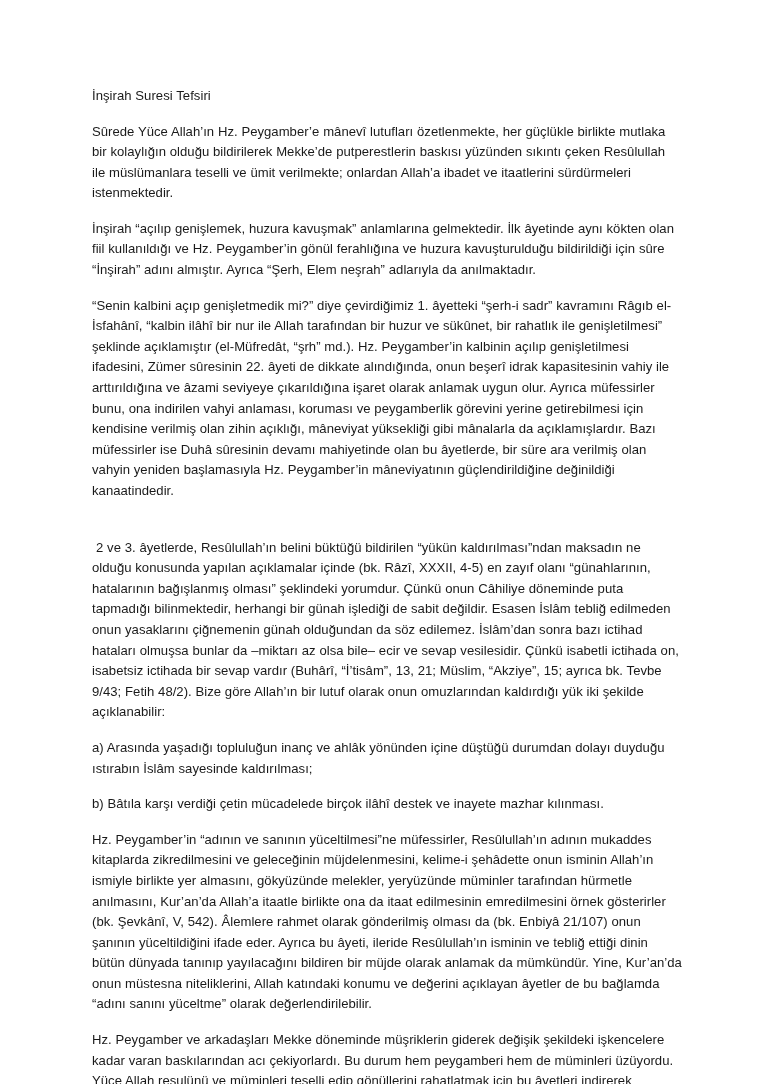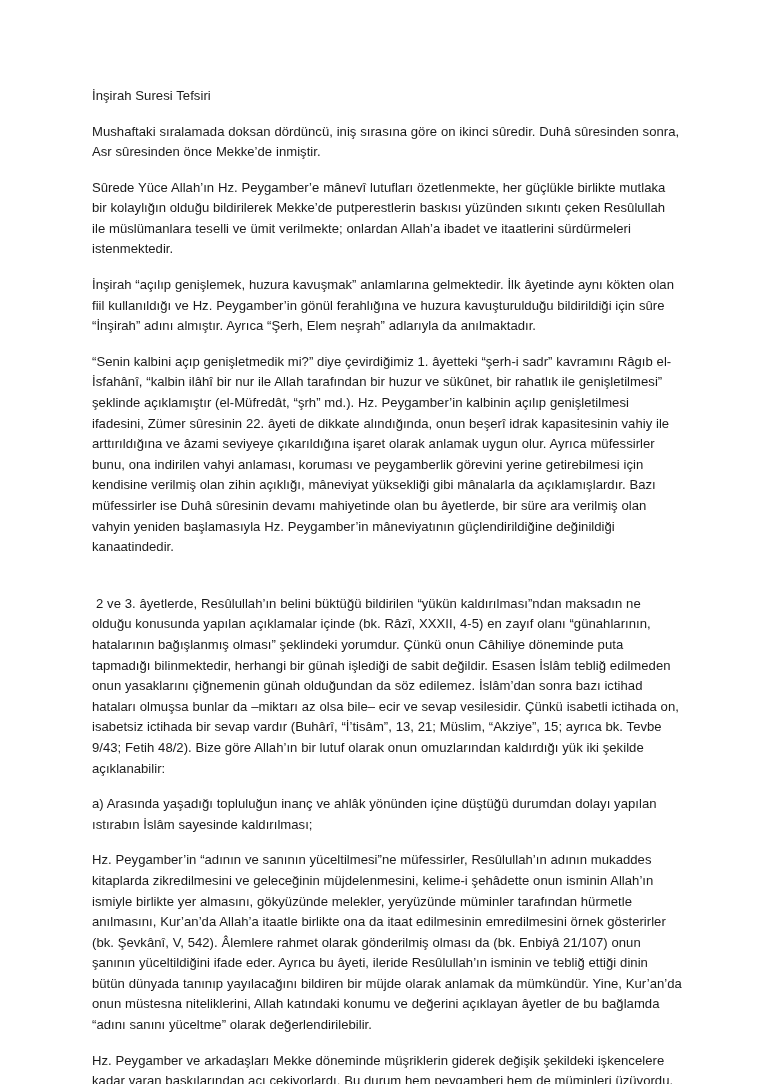--- a/index.html
+++ b/index.html
@@ -53,31 +53,31 @@
   }
 </style>
 </head>
 <body>
 
 <div class="page">
   <div class="doc-body">
 
     <p class="doc-title">İnşirah Suresi Tefsiri</p>
 
-    <p class="para">Mushaftaki sıralamada doksan dördüncü, iniş sırasına göre on ikinci sûredir. Duhâ sûresinden sonra, Asr sûresinden önce Mekke’de inmiştir.</p>
 
     <p class="para">Sûrede Yüce Allah’ın Hz. Peygamber’e mânevî lutufları özetlenmekte, her güçlükle birlikte mutlaka bir kolaylığın olduğu bildirilerek Mekke’de putperestlerin baskısı yüzünden sıkıntı çeken Resûlullah ile müslümanlara teselli ve ümit verilmekte; onlardan Allah’a ibadet ve itaatlerini sürdürmeleri istenmektedir.</p>
 
     <p class="para">İnşirah “açılıp genişlemek, huzura kavuşmak” anlamlarına gelmektedir. İlk âyetinde aynı kökten olan fiil kullanıldığı ve Hz. Peygamber’in gönül ferahlığına ve huzura kavuşturulduğu bildirildiği için sûre “İnşirah” adını almıştır. Ayrıca “Şerh, Elem neşrah” adlarıyla da anılmaktadır.</p>
 
     <p class="para">“Senin kalbini açıp genişletmedik mi?” diye çevirdiğimiz 1. âyetteki “şerh-i sadr” kavramını Râgıb el-İsfahânî, “kalbin ilâhî bir nur ile Allah tarafından bir huzur ve sükûnet, bir rahatlık ile genişletilmesi” şeklinde açıklamıştır (el-Müfredât, “şrh” md.). Hz. Peygamber’in kalbinin açılıp genişletilmesi ifadesini, Zümer sûresinin 22. âyeti de dikkate alındığında, onun beşerî idrak kapasitesinin vahiy ile arttırıldığına ve âzami seviyeye çıkarıldığına işaret olarak anlamak uygun olur. Ayrıca müfessirler bunu, ona indirilen vahyi anlaması, koruması ve peygamberlik görevini yerine getirebilmesi için kendisine verilmiş olan zihin açıklığı, mâneviyat yüksekliği gibi mânalarla da açıklamışlardır. Bazı müfessirler ise Duhâ sûresinin devamı mahiyetinde olan bu âyetlerde, bir süre ara verilmiş olan vahyin yeniden başlamasıyla Hz. Peygamber’in mâneviyatının güçlendirildiğine değinildiği kanaatindedir.</p>
 
     <p class="para para-indent">2 ve 3. âyetlerde, Resûlullah’ın belini büktüğü bildirilen “yükün kaldırılması”ndan maksadın ne olduğu konusunda yapılan açıklamalar içinde (bk. Râzî, XXXII, 4-5) en zayıf olanı “günahlarının, hatalarının bağışlanmış olması” şeklindeki yorumdur. Çünkü onun Câhiliye döneminde puta tapmadığı bilinmektedir, herhangi bir günah işlediği de sabit değildir. Esasen İslâm tebliğ edilmeden onun yasaklarını çiğnemenin günah olduğundan da söz edilemez. İslâm’dan sonra bazı ictihad hataları olmuşsa bunlar da –miktarı az olsa bile– ecir ve sevap vesilesidir. Çünkü isabetli ictihada on, isabetsiz ictihada bir sevap vardır (Buhârî, “İ’tisâm”, 13, 21; Müslim, “Akziye”, 15; ayrıca bk. Tevbe 9/43; Fetih 48/2). Bize göre Allah’ın bir lutuf olarak onun omuzlarından kaldırdığı yük iki şekilde açıklanabilir:</p>
 
-    <p class="para">a) Arasında yaşadığı topluluğun inanç ve ahlâk yönünden içine düştüğü durumdan dolayı yapılan ıstırabın İslâm sayesinde kaldırılması;</p>
+    <p class="para">a) Arasında yaşadığı topluluğun inanç ve ahlâk yönünden içine düştüğü durumdan dolayı duyduğu ıstırabın İslâm sayesinde kaldırılması;</p>
 
+    <p class="para">b) Bâtıla karşı verdiği çetin mücadelede birçok ilâhî destek ve inayete mazhar kılınması.</p>
 
     <p class="para">Hz. Peygamber’in “adının ve sanının yüceltilmesi”ne müfessirler, Resûlullah’ın adının mukaddes kitaplarda zikredilmesini ve geleceğinin müjdelenmesini, kelime-i şehâdette onun isminin Allah’ın ismiyle birlikte yer almasını, gökyüzünde melekler, yeryüzünde müminler tarafından hürmetle anılmasını, Kur’an’da Allah’a itaatle birlikte ona da itaat edilmesinin emredilmesini örnek gösterirler (bk. Şevkânî, V, 542). Âlemlere rahmet olarak gönderilmiş olması da (bk. Enbiyâ 21/107) onun şanının yüceltildiğini ifade eder. Ayrıca bu âyeti, ileride Resûlullah’ın isminin ve tebliğ ettiği dinin bütün dünyada tanınıp yayılacağını bildiren bir müjde olarak anlamak da mümkündür. Yine, Kur’an’da onun müstesna niteliklerini, Allah katındaki konumu ve değerini açıklayan âyetler de bu bağlamda “adını sanını yüceltme” olarak değerlendirilebilir.</p>
 
     <p class="para">Hz. Peygamber ve arkadaşları Mekke döneminde müşriklerin giderek değişik şekildeki işkencelere kadar varan baskılarından acı çekiyorlardı. Bu durum hem peygamberi hem de müminleri üzüyordu. Yüce Allah resulünü ve müminleri teselli edip gönüllerini rahatlatmak için bu âyetleri indirerek</p>
 
   </div>
 </div>
 
 </body></html>

